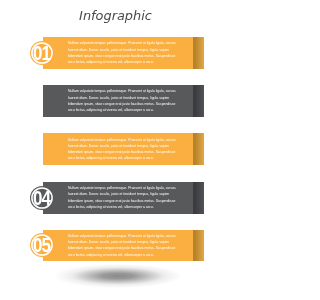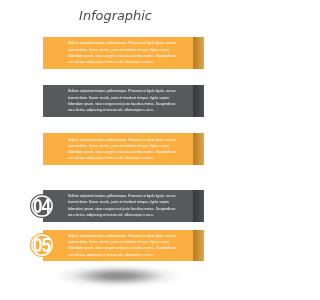--- a/index.html
+++ b/index.html
@@ -32,37 +32,44 @@
 <body>
 
 <div class="page">
   <div class="title">Infographic</div>
   <div class="stack" id="stack">
       <div class="row" style="top: 37.3px;">
         <div class="band">
           <div class="fill" style="background:#FAAF40"></div>
           <div class="fold" style="background:linear-gradient(to right, #B5832B 0%, #B5832B 18%, #E7A644 100%)"></div>
         </div>
+        <div class="circle">
+          <svg viewBox="0 0 24 24">
+            <circle cx="12" cy="12" r="12" fill="#FAAF40"></circle>
+            <circle cx="12" cy="12" r="10.1" fill="none" stroke="#ffffff" stroke-width="1.5"></circle>
+          </svg>
+          <div class="num">01</div>
+        </div>
         <div class="txt" style="top: 3.2px;">Nullam vulputate tempus pellentesque. Praesent at ligula ligula, cursus laoreet diam. Donec iaculis, justo et tincidunt tempus, ligula sapien bibendum ipsum, vitae congue erat justo faucibus metus. Suspendisse arcu lectus, adipiscing at viverra vel, ullamcorper a arcu.</div>
       </div>
       <div class="row" style="top: 85.3px;">
         <div class="band">
           <div class="fill" style="background:#58595B"></div>
           <div class="fold" style="background:linear-gradient(to right, #3B3C3F 0%, #3B3C3F 18%, #515256 100%)"></div>
         </div>
         <div class="txt" style="top: 3.2px;">Nullam vulputate tempus pellentesque. Praesent at ligula ligula, cursus laoreet diam. Donec iaculis, justo et tincidunt tempus, ligula sapien bibendum ipsum, vitae congue erat justo faucibus metus. Suspendisse arcu lectus, adipiscing at viverra vel, ullamcorper a arcu.</div>
       </div>
       <div class="row" style="top: 133.4px;">
         <div class="band">
           <div class="fill" style="background:#FAAF40"></div>
           <div class="fold" style="background:linear-gradient(to right, #B5832B 0%, #B5832B 18%, #E7A644 100%)"></div>
         </div>
         <div class="txt" style="top: 3.2px;">Nullam vulputate tempus pellentesque. Praesent at ligula ligula, cursus laoreet diam. Donec iaculis, justo et tincidunt tempus, ligula sapien bibendum ipsum, vitae congue erat justo faucibus metus. Suspendisse arcu lectus, adipiscing at viverra vel, ullamcorper a arcu.</div>
       </div>
-      <div class="row" style="top: 190px; text-decoration: underline;">
+      <div class="row" style="top: 182px; text-decoration: underline;">
         <div class="band">
           <div class="fill" style="background:#58595B"></div>
           <div class="fold" style="background:linear-gradient(to right, #3B3C3F 0%, #3B3C3F 18%, #515256 100%)"></div>
         </div>
         <div class="circle">
           <svg viewBox="0 0 24 24">
             <circle cx="12" cy="12" r="12" fill="#58595B"></circle>
             <circle cx="12" cy="12" r="10.1" fill="none" stroke="#ffffff" stroke-width="1.5"></circle>
           </svg>
           <div class="num">04</div>

